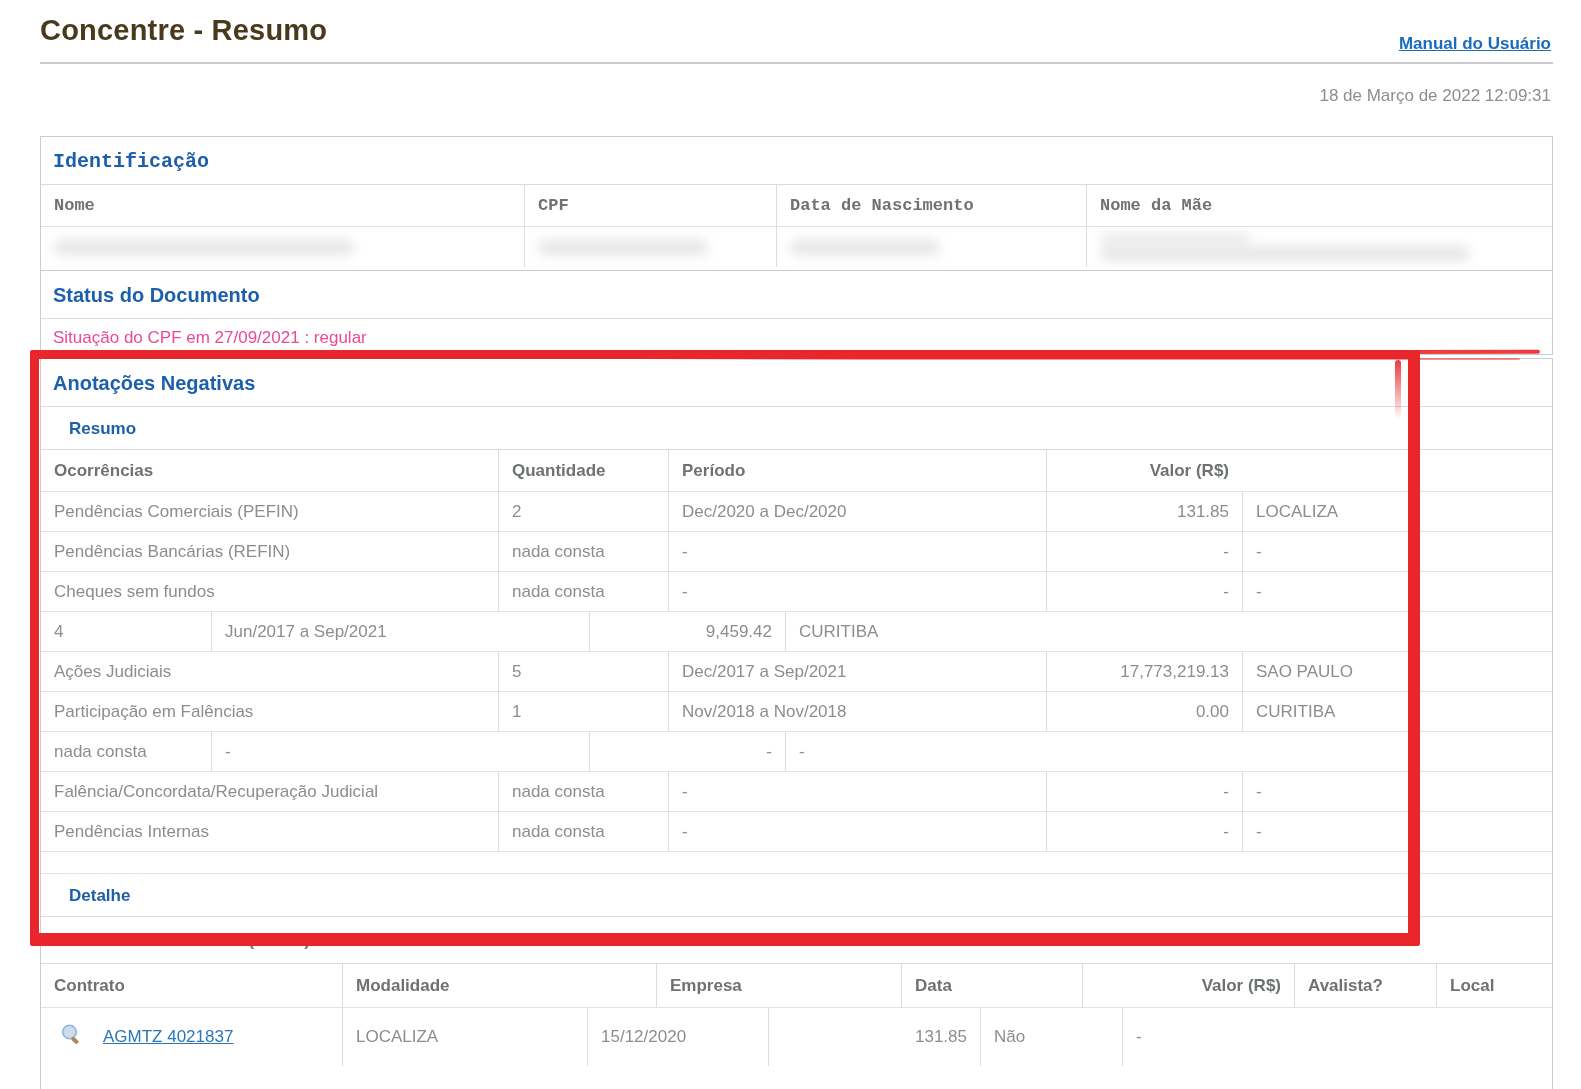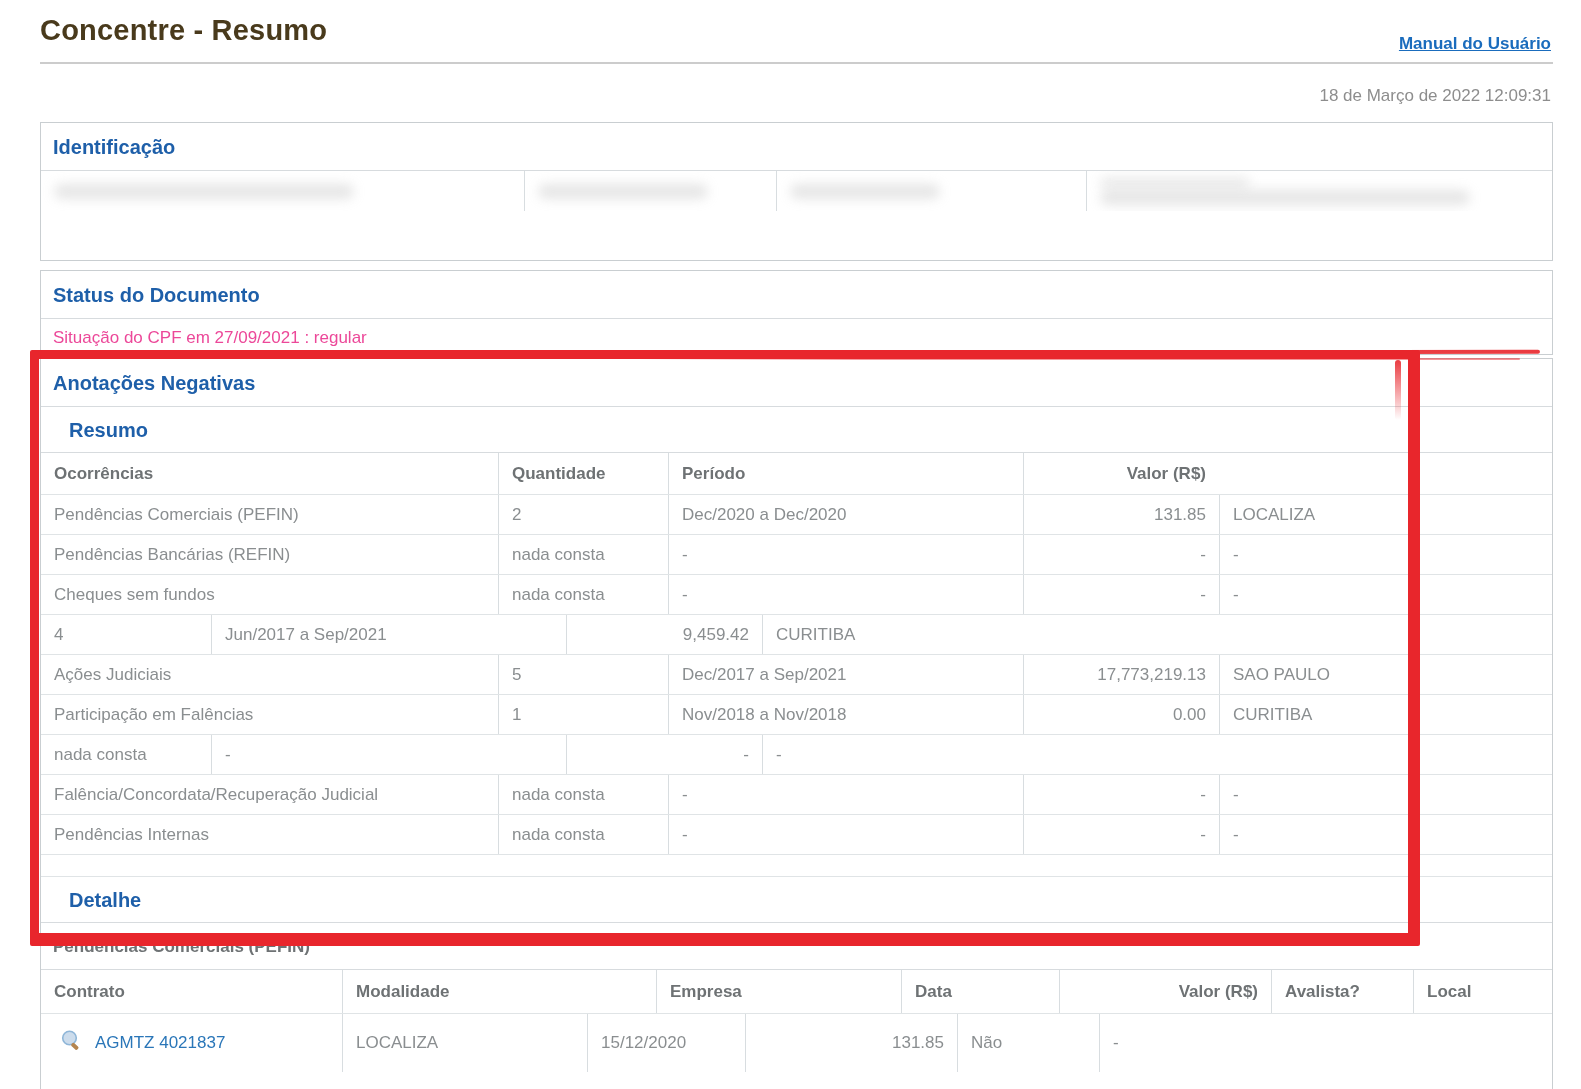--- a/index.html
+++ b/index.html
@@ -8,57 +8,57 @@
 
   
   .title{position:absolute;left:40px;top:14px;font-size:29px;font-weight:bold;color:#493a1c;letter-spacing:.2px;}
   .manual-link{position:absolute;right:30px;top:34px;font-size:17px;font-weight:bold;color:#1a6cbd;
                text-decoration:underline;cursor:pointer;}
   .rule{position:absolute;left:40px;right:28px;top:62px;height:2px;background:#cccccc;}
   .datetime{position:absolute;right:30px;top:86px;font-size:17px;color:#8d8d8d;}
 
   
   .panel{position:absolute;left:40px;width:1513px;border:1px solid #c9ced1;background:#fff;box-sizing:border-box;}
-  .panel-id{top:122px;height:139px;}
+  .panel-id{top:136px;height:139px;font-family:Liberation Mono, monospace;}
   .panel-status{top:270px;height:85px;}
   .panel-anot{top:358px;height:731px;border-bottom:none;}
 
   .h2{font-size:20px;font-weight:bold;color:#1e5fa9;padding:13px 12px 11px 12px;
       border-bottom:1px solid #d7dbde;}
-  .h3{font-size:20px;font-weight:bold;color:#1e5fa9;padding:12px 12px 10px 28px;
+  .h3{font-size:17px;font-weight:bold;color:#1e5fa9;padding:12px 12px 10px 28px;
       border-bottom:1px solid #d7dbde;}
   .h3-gray{font-size:17px;font-weight:bold;color:#6e7274;padding:14px 12px 12px 12px;
       border-bottom:1px solid #d7dbde;}
   .status-line{font-size:17px;color:#ec4899;padding:9px 12px;}
 
   
   .row{display:flex;align-items:stretch;border-bottom:1px solid #e0e4e6;box-sizing:border-box;}
   .cell{display:flex;align-items:center;padding:0 13px;border-left:1px solid #d8dde0;
         box-sizing:border-box;font-size:17px;color:#8a8e90;overflow:hidden;white-space:nowrap;}
   .cell:first-child{border-left:none;}
   .hrow .cell{font-weight:bold;color:#6e7274;}
-  .num{justify-content:flex-end;}
+  .num{justify-content:flex-end;margin-left:23px;}
 
   .itable .row{height:42px;}
   .itable .vrow{height:40px;border-bottom:none;}
   .itable .c1{width:483px;} .itable .c2{width:252px;} .itable .c3{width:310px;} .itable .c4{flex:1;}
 
   .rtable .hrow{height:42px;}
   .rtable .drow{height:40px;}
   .rtable .c1{width:457px;} .rtable .c2{width:170px;} .rtable .c3{width:355px;}
   .rtable .c4{width:196px;} .rtable .c5{flex:1;}
 
   .sep{height:21px;border-bottom:1px solid #e0e4e6;}
 
   .dtable .hrow{height:44px;}
   .dtable .drow{height:58px;border-bottom:none;}
   .dtable .c1{width:301px;} .dtable .c2{width:314px;} .dtable .c3{width:245px;} .dtable .c4{width:158px;}
   .dtable .c5{width:212px;} .dtable .c6{width:142px;} .dtable .c7{flex:1;}
 
-  .contract-link{color:#2a76b8;font-size:17px;cursor:pointer;margin-left:12px;}
+  .contract-link{color:#2a76b8;text-decoration:underline;font-size:17px;cursor:pointer;margin-left:20px;}
   .mag{flex:0 0 auto;margin-left:6px;}
 
   
   .redact{background:#bdbdbd;border-radius:8px;filter:blur(6px);opacity:.38;height:15px;}
   .redact-stack{display:flex;flex-direction:column;gap:3px;}
 
   
   .redbox{position:absolute;left:30px;top:350px;width:1390px;height:596px;box-sizing:border-box;
           border-style:solid;border-color:#e8262c;border-width:9px 12px 13px 9px;border-radius:2px;
           pointer-events:none;}
@@ -73,20 +73,26 @@
 <div class="page">
 
   <div class="title">Concentre - Resumo</div>
   <a class="manual-link">Manual do Usuário</a>
   <div class="rule"></div>
   <div class="datetime">18 de Março de 2022 12:09:31</div>
 
   <div class="panel panel-id">
     <div class="h2">Identificação</div>
     <div class="itable">
+      <div class="row hrow">
+        <div class="cell c1">Nome</div>
+        <div class="cell c2">CPF</div>
+        <div class="cell c3">Data de Nascimento</div>
+        <div class="cell c4">Nome da Mãe</div>
+      </div>
       <div class="row vrow">
         <div class="cell c1">
             <div class="redact" style="width:300px;"></div>
           </div>
         <div class="cell c2">
             <div class="redact" style="width:170px;"></div>
           </div>
         <div class="cell c3">
             <div class="redact" style="width:150px;"></div>
           </div>

